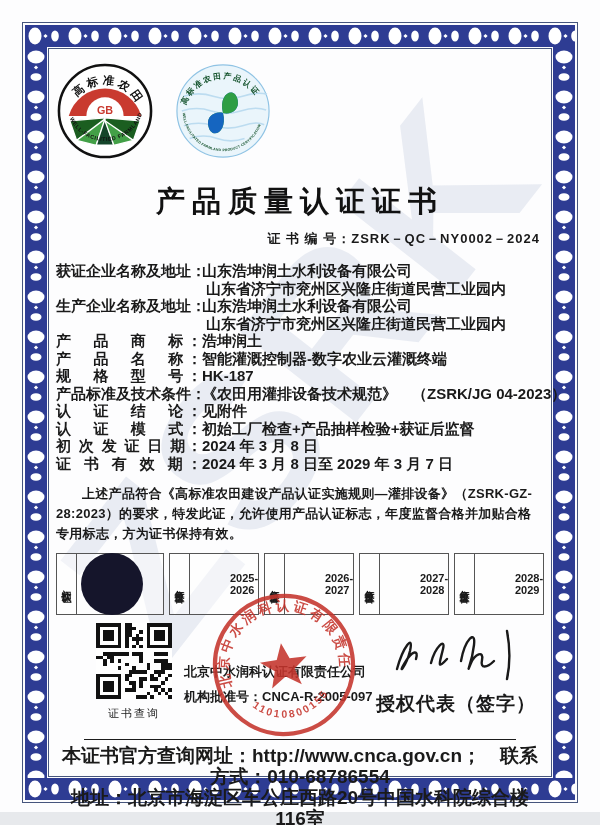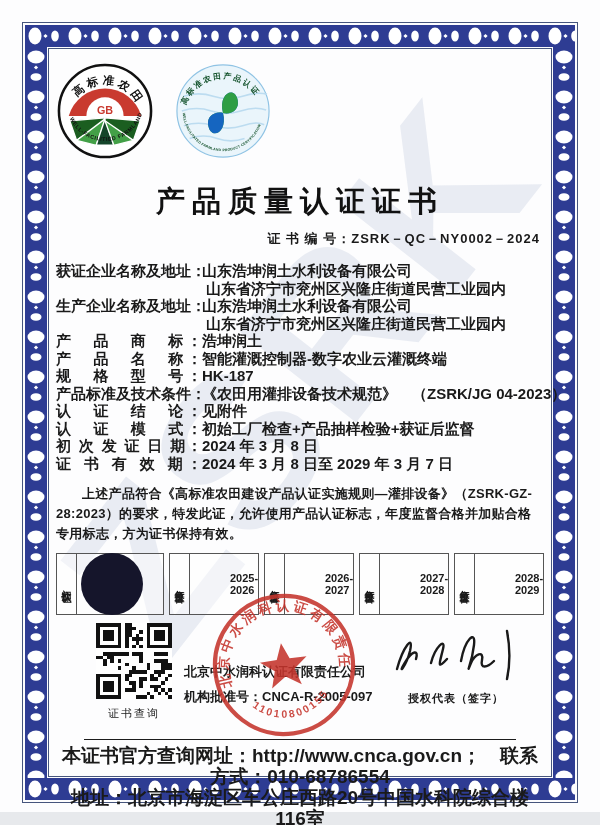--- a/index.html
+++ b/index.html
@@ -51,21 +51,21 @@
   .bottom { position:relative; margin-top:0; height:122px; }
   .qr-block { position:absolute; left:38px; top:8px; width:80px; text-align:center; }
   .qr-block svg { width:76px; height:76px; }
   .qr-caption { margin-top:3px; font-size:11px; font-weight:400; letter-spacing:2px; }
   .issuer { position:absolute; left:128px; top:48px; width:250px; font-size:13px; font-weight:700; }
   .issuer .l2 { margin-top:7px; }
   .seal { position:absolute; left:152px; top:-26px; width:152px; height:152px; z-index:3;
     opacity:0.88; transform:rotate(-8deg); }
   .sig-block { position:absolute; right:2px; top:4px; width:172px; text-align:center; }
   .sig-block svg { width:150px; height:66px; }
-  .sig-caption { margin-top:2px; font-size:11px; font-weight:600; letter-spacing:1px; }
+  .sig-caption { margin-top:2px; font-size:19px; font-weight:600; letter-spacing:1px; }
 
   .footer-rule { margin:2px 28px 0 28px; border-top:1.5px solid #1c1c1c; }
   .footer { margin-top:5px; text-align:center; font-size:19px; font-weight:700; line-height:21px; }
 </style>
 </head>
 <body>
 
 <div class="page">
 
   <svg width="0" height="0" style="position:absolute">

